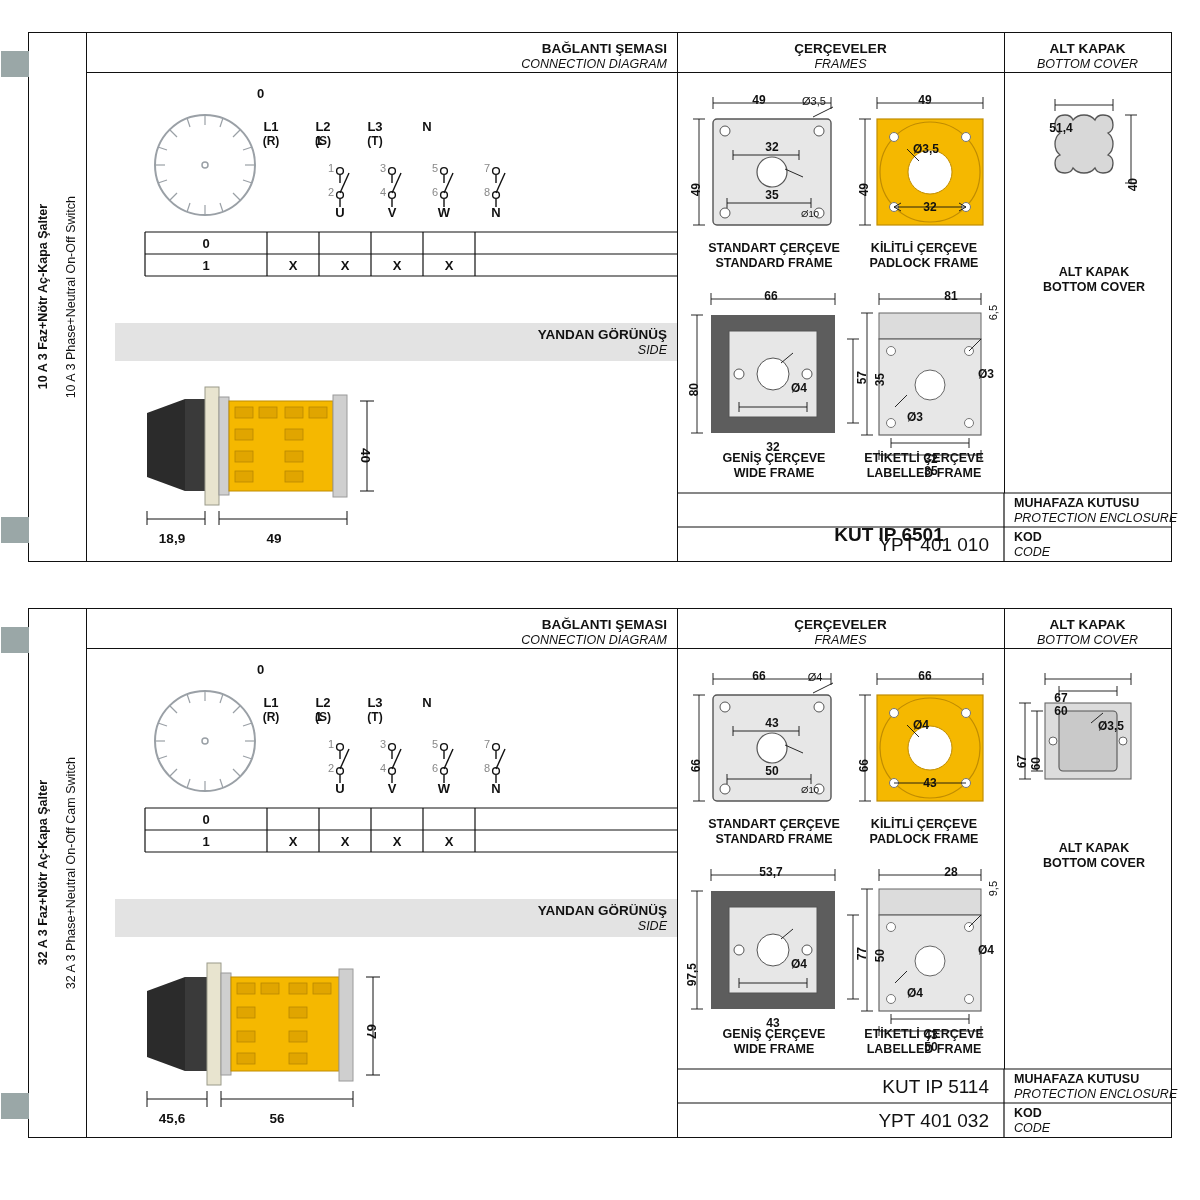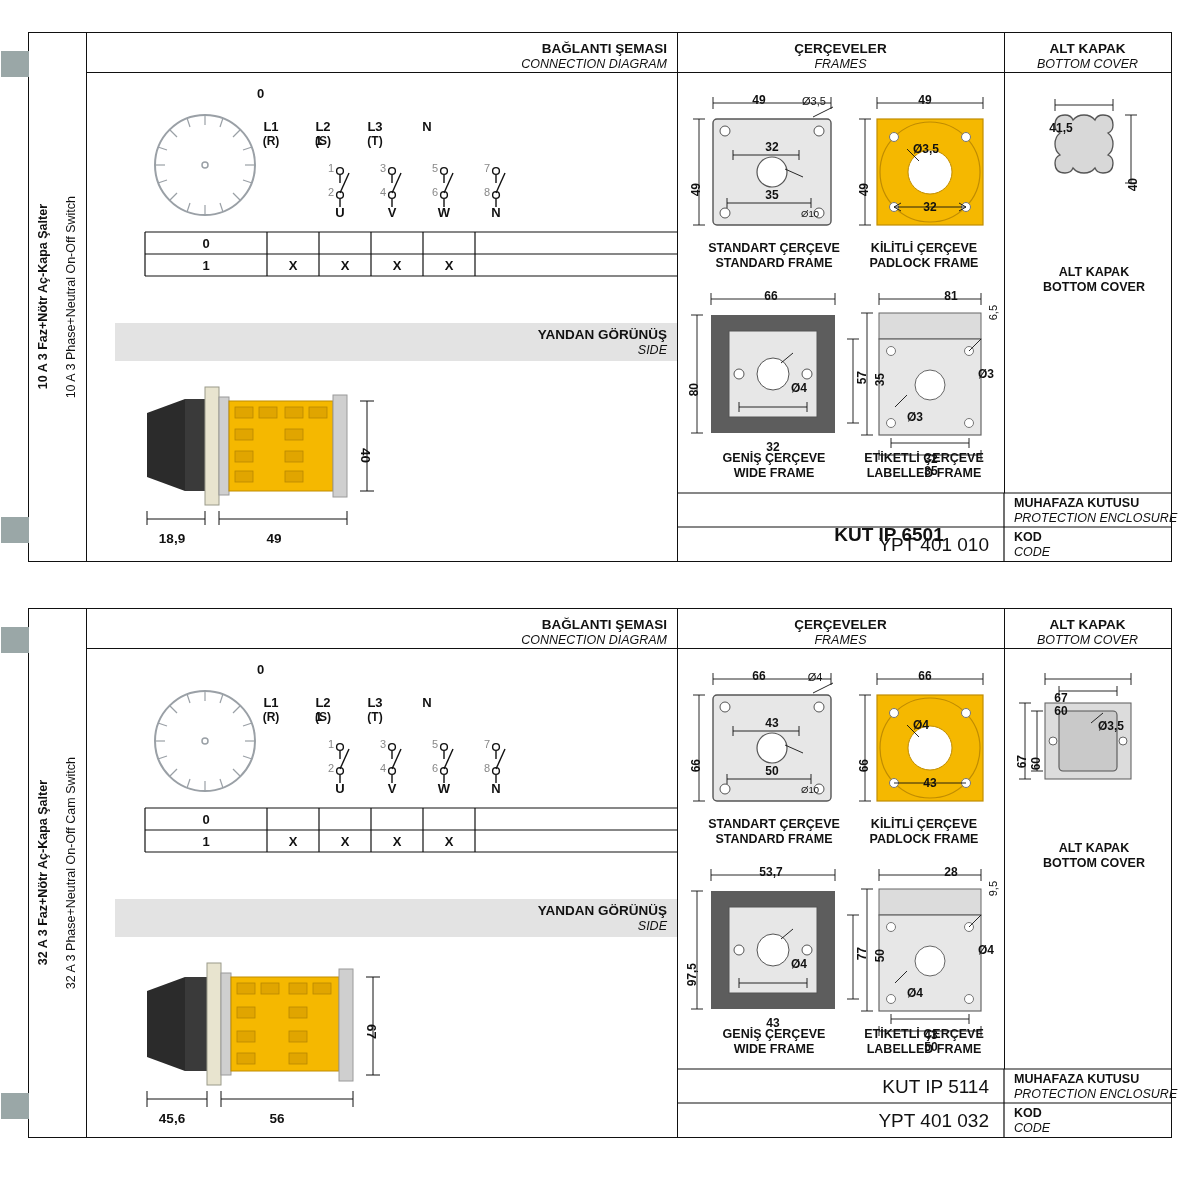--- a/index.html
+++ b/index.html
@@ -335,21 +335,21 @@
                q-7 0 -11 -5 q-2 5 -8 5 q-10 0 -10 -10 q0 -6 5 -8 q-5 -4 -5 -11 q0 -7 5 -11 q-5 -2 -5 -8 Z" fill="#d8d8d8" stroke="#555" stroke-width="1.3"></path>
       <g stroke="#111" stroke-width="0.9">
         <line x1="48" y1="20" x2="106" y2="20"></line>
           <line x1="48" y1="14" x2="48" y2="26"></line>
           <line x1="106" y1="14" x2="106" y2="26"></line>
         <line x1="124" y1="30" x2="124" y2="98"></line>
           <line x1="118" y1="30" x2="130" y2="30"></line>
           <line x1="118" y1="98" x2="130" y2="98"></line>
       </g>
     </svg>
-    <div class="t b c" style="left:1000px;top:88px;width:64px;font-size:12px;">41,5</div>
+    <div class="t b c" style="left:1000px;top:88px;width:64px;font-size:12px;">51,4</div>
     <div class="t b" style="left:1097px;top:145px;font-size:12px;writing-mode:vertical-rl;transform:rotate(180deg);">40</div>
     <div class="t b c" style="left:985px;top:232px;width:160px;font-size:12.5px;">ALT KAPAK</div>
     <div class="t b c" style="left:985px;top:247px;width:160px;font-size:12.5px;">BOTTOM COVER</div>
 
     <svg width="1144" height="530" style="position:absolute;left:0;top:0;pointer-events:none;">
       <line x1="648" y1="460" x2="1142" y2="460" stroke="#111" stroke-width="1.2"></line>
       <line x1="648" y1="494" x2="1142" y2="494" stroke="#111" stroke-width="1.2"></line>
       <line x1="975" y1="460" x2="975" y2="528" stroke="#111" stroke-width="1.2"></line>
       <line x1="58" y1="528" x2="648" y2="528" stroke="#111" stroke-width="0"></line>
     </svg>

